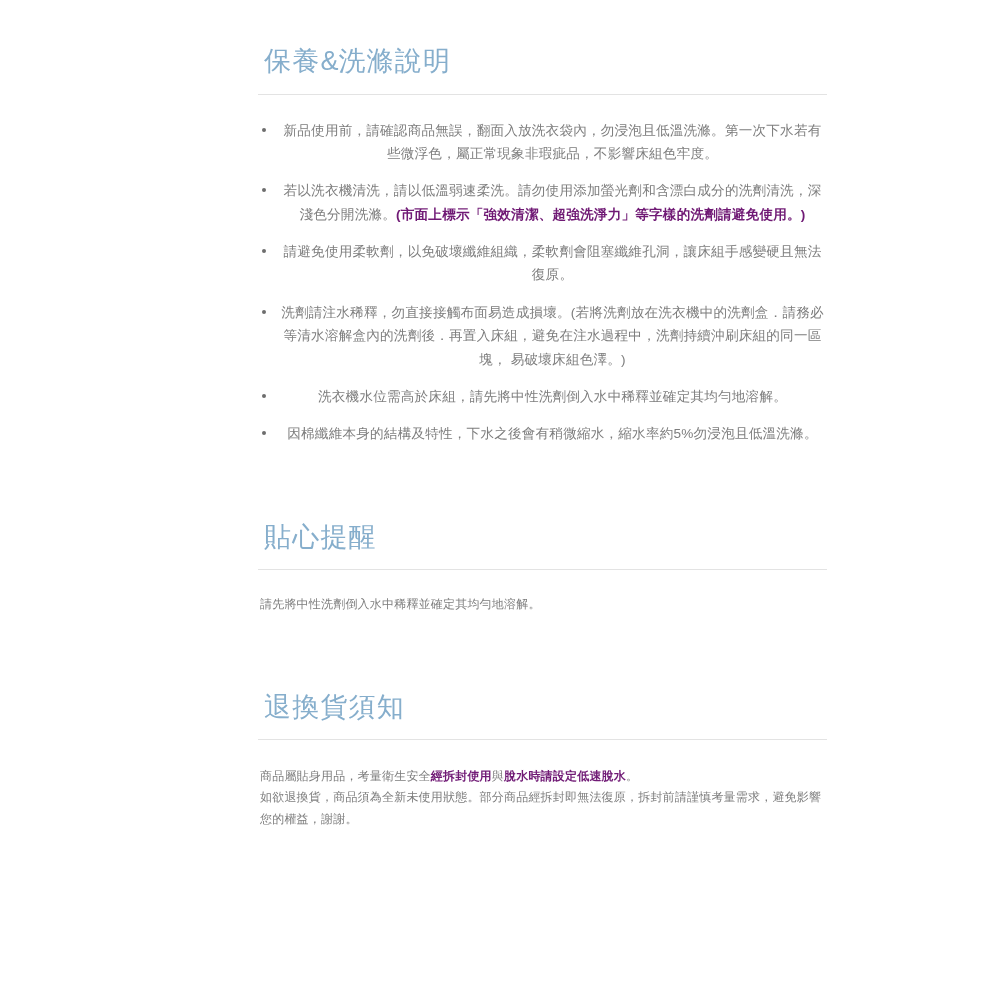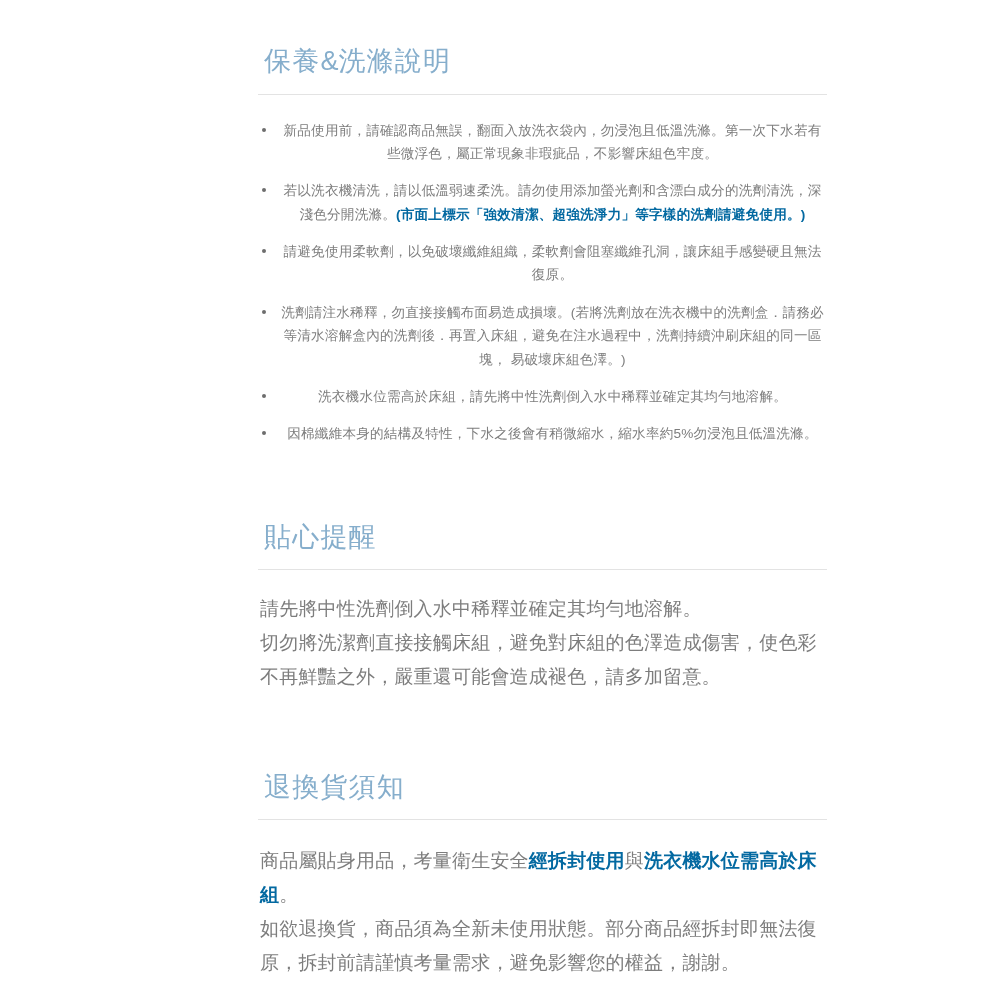--- a/index.html
+++ b/index.html
@@ -82,31 +82,30 @@
     position: absolute;
     left: 4px;
     top: 9px;
     width: 4px;
     height: 4px;
     border-radius: 50%;
     background: #6d6d6d;
   }
   .b {
     font-weight: bold;
-    color: #0369a1;
+    color: #701a75;
   }
 
   
   .para-block {
-    font-size: 19px;
+    font-size: 12px;
     line-height: 1.78;
     color: #7d7d7d;
     letter-spacing: 0.2px;
     padding-left: 2px;
-    font-family: Liberation Mono, monospace;
   }
   .para-line {
     display: block;
   }
 
   
   .section-care .divider { margin-bottom: 24px; }
   .section-reminder .divider { margin-bottom: 24px; }
   .section-return .divider { margin-bottom: 26px; }
   .section-reminder { margin-top: 82px; }
@@ -140,28 +139,27 @@
         <li><span>因棉纖維本身的結構及特性，下水之後會有稍微縮水，縮水率約5%勿浸泡且低溫洗滌。</span></li>
       </ul>
     </section>
 
     <section class="section section-reminder">
       <h2 class="section-title">貼心提醒</h2>
       <div class="divider"></div>
 
       <div class="para-block">
         <span class="para-line">請先將中性洗劑倒入水中稀釋並確定其均勻地溶解。</span>
-        <span class="para-line">切勿將洗潔劑直接接觸床組，避免對床組的色澤造成傷害，使色彩不再鮮豔之外，嚴重還可能會造成褪色，請多加留意。</span>
       </div>
     </section>
 
     <section class="section section-return">
       <h2 class="section-title">退換貨須知</h2>
       <div class="divider"></div>
 
       <div class="para-block">
-        <span class="para-line"><span>商品屬貼身用品，考量衛生安全</span><span class="b">經拆封使用</span><span>與</span><span class="b">洗衣機水位需高於床組</span><span>。</span></span>
+        <span class="para-line"><span>商品屬貼身用品，考量衛生安全</span><span class="b">經拆封使用</span><span>與</span><span class="b">脫水時請設定低速脫水</span><span>。</span></span>
         <span class="para-line">如欲退換貨，商品須為全新未使用狀態。部分商品經拆封即無法復原，拆封前請謹慎考量需求，避免影響您的權益，謝謝。</span>
       </div>
     </section>
 
   </div>
 </div>
 
 </body></html>

